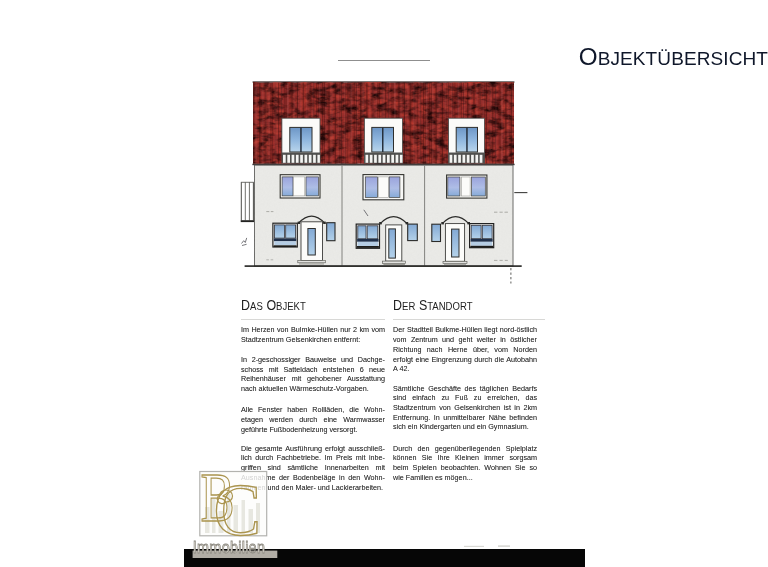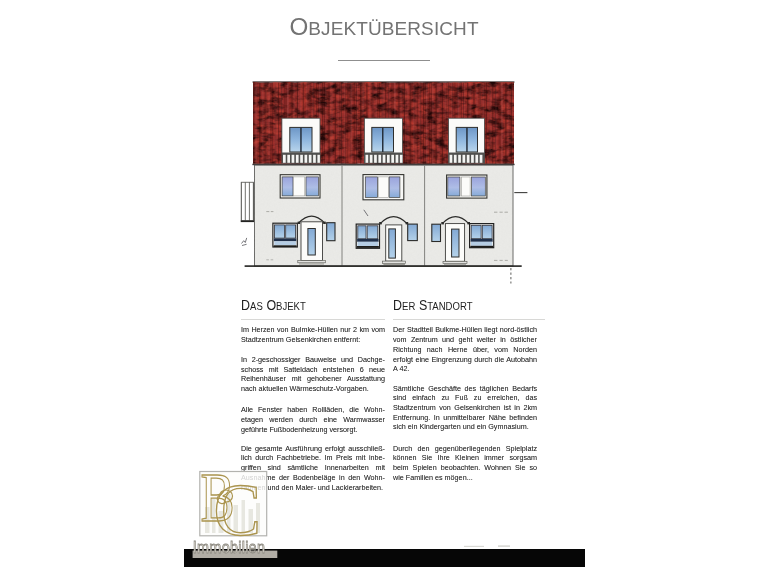--- a/index.html
+++ b/index.html
@@ -1,18 +1,18 @@
 <!DOCTYPE html>
 <html><head>
 <meta charset="utf-8">
 <style>
 html,body{margin:0;padding:0;background:#fff}
 #page{position:relative;width:768px;height:567px;background:#ffffff;font-family:"Liberation Sans",sans-serif;overflow:hidden}
 .abs{position:absolute}
-.title{position:absolute;top:14px;left:0;width:768px;text-align:center;color:#737373;letter-spacing:0.1px;white-space:nowrap}
+.title{position:absolute;top:44px;left:0;width:768px;text-align:right;color:#0f172a;letter-spacing:0.1px;white-space:nowrap}
 .title .b{font-size:24.2px;line-height:25px}
 .title .s{font-size:19px;line-height:25px}
 .trule{position:absolute;left:338px;top:60px;width:92px;height:1px;background:#8f8f8f}
 .h{position:absolute;color:#1e1e1e;letter-spacing:0;white-space:nowrap;transform:scaleX(0.81);transform-origin:0 0}
 .h .b{font-size:15.4px;line-height:15.4px}
 .h .s{font-size:11.8px;line-height:15.4px}
 .hrule{position:absolute;height:1px;background:#d8d8d6}
 .p{position:absolute;width:150px;font-size:7.5px;line-height:9.7px;color:#333333;text-shadow:0 0 0.45px rgba(70,70,70,.5);transform:scaleX(0.96);transform-origin:0 0}
 .jl{text-align:justify;text-align-last:justify}
 .ll{text-align:left}

